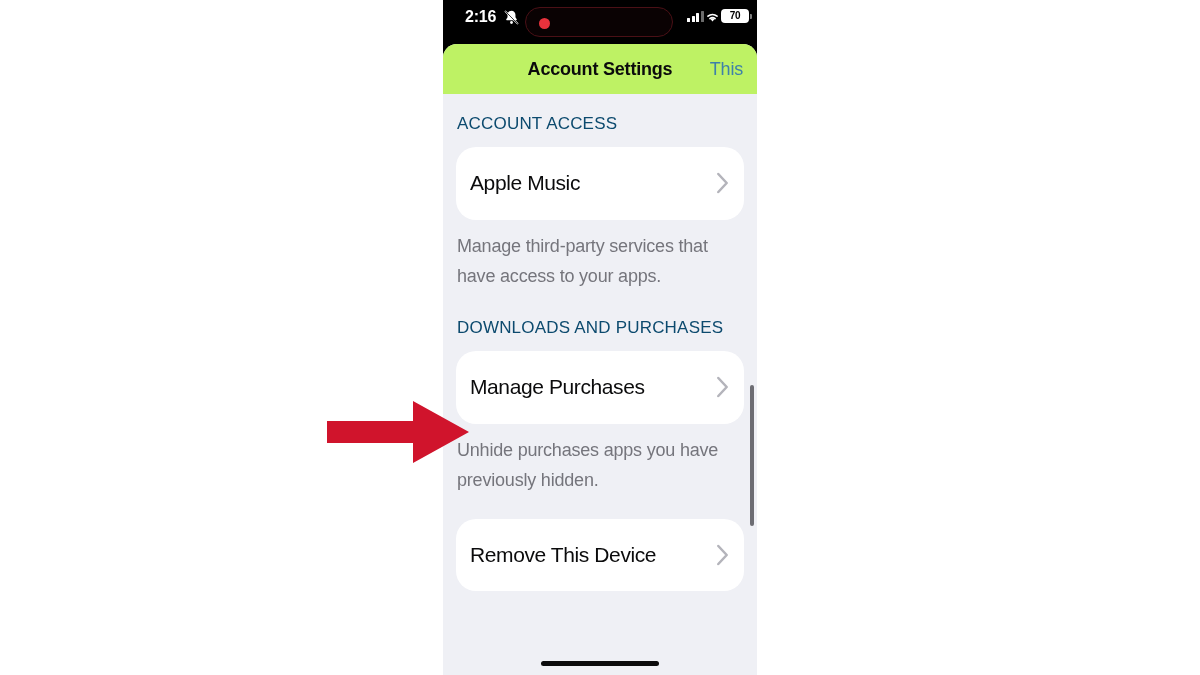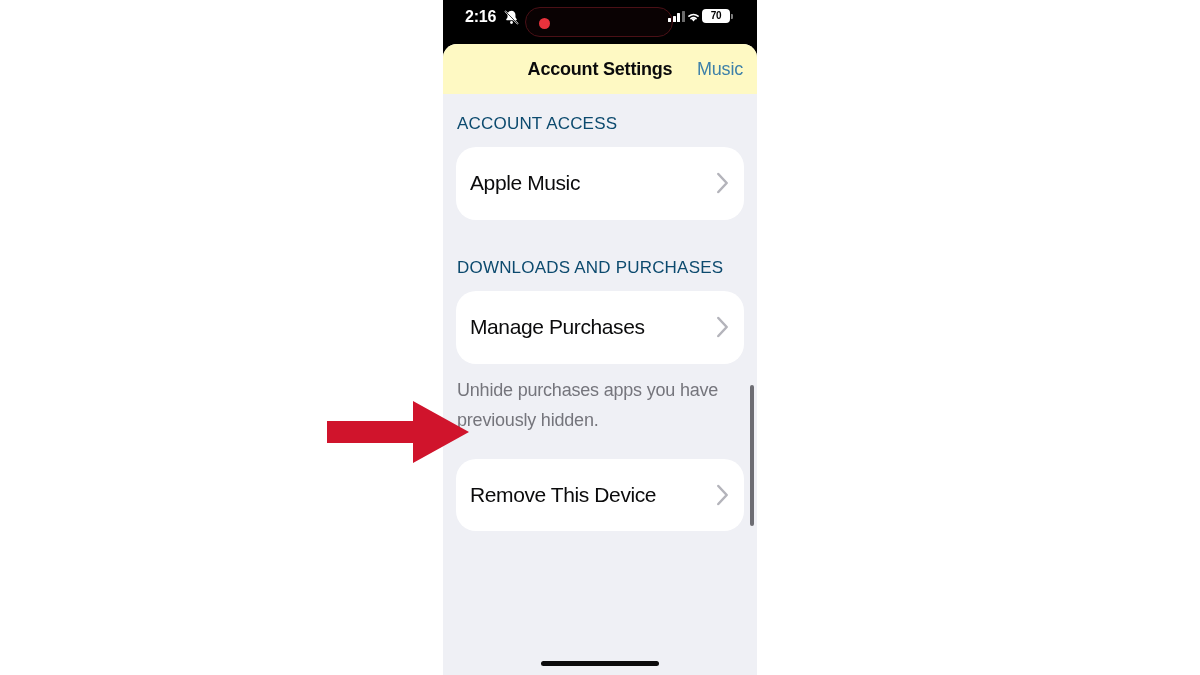--- a/index.html
+++ b/index.html
@@ -32,21 +32,21 @@
   #island {
     position:absolute; left:82px; top:7px; width:148px; height:30px;
     background:#0a0203; border-radius:16px;
     border:1px solid #4a1016;
   }
   #rec-dot {
     position:absolute; left:13px; top:10px; width:11px; height:11px;
     border-radius:50%; background:#e8323c;
   }
   #sb-right {
-    position:absolute; right:27px; top:9px;
+    position:absolute; right:8px; top:9px;
     display:flex; align-items:center; 
   }
   .bars { display:flex; align-items:flex-end; gap:1.6px; height:12px; }
   .bars i { display:block; width:3px; background:#fff; border-radius:0.5px; }
   .bars i:nth-child(1){height:4px}
   .bars i:nth-child(2){height:6.5px}
   .bars i:nth-child(3){height:9px}
   .bars i:nth-child(4){height:11.5px; background:#6b6b6b}
   #wifi-icon { width:17px; height:13px; }
   #battery {
@@ -64,21 +64,21 @@
   }
 
   
   #sheet {
     position:absolute; left:0; top:44px; width:314px; height:631px;
     background:#eff0f5;
     border-radius:14px 14px 0 0;
     overflow:hidden;
   }
   #navbar {
-    position:relative; height:50px; background:#fef9c3;
+    position:relative; height:50px; background:#bef264;
     display:flex; align-items:center; justify-content:center;
   }
   #nav-title {
     font-size:18px; font-weight:700; color:#0b0b0c; letter-spacing:-0.2px;
   }
   #done-button {
     position:absolute; right:14px; top:50%; transform:translateY(-50%);
     font-size:18px; color:#3e81a9; letter-spacing:-0.2px; cursor:pointer;
   }
 
@@ -165,36 +165,37 @@
         <span id="battery">
           <span id="battery-level">70</span>
         </span>
       </div>
     </div>
 
     <div id="sheet">
 
       <div id="navbar">
         <span id="nav-title">Account Settings</span>
-        <span id="done-button">Music</span>
+        <span id="done-button">This</span>
       </div>
 
       <div id="content">
 
         <div class="sp-a"></div>
 
         <div class="group-header">ACCOUNT ACCESS</div>
         <div class="sp-b"></div>
         <div class="card">
           <span class="card-label">Apple Music</span>
           <svg class="chevron" viewBox="0 0 12 20">
             <path d="M2.5 2.5L9.5 10l-7 7.5" stroke="#b4b4bb" stroke-width="2.1" fill="none" stroke-linecap="round" stroke-linejoin="round"></path>
           </svg>
         </div>
         <div class="sp-c"></div>
+        <div class="footnote">Manage third-party services that have access to your apps.</div>
 
         <div class="sp-d"></div>
 
         <div class="group-header">DOWNLOADS AND PURCHASES</div>
         <div class="sp-b"></div>
         <div class="card">
           <span class="card-label">Manage Purchases</span>
           <svg class="chevron" viewBox="0 0 12 20">
             <path d="M2.5 2.5L9.5 10l-7 7.5" stroke="#b4b4bb" stroke-width="2.1" fill="none" stroke-linecap="round" stroke-linejoin="round"></path>
           </svg>

